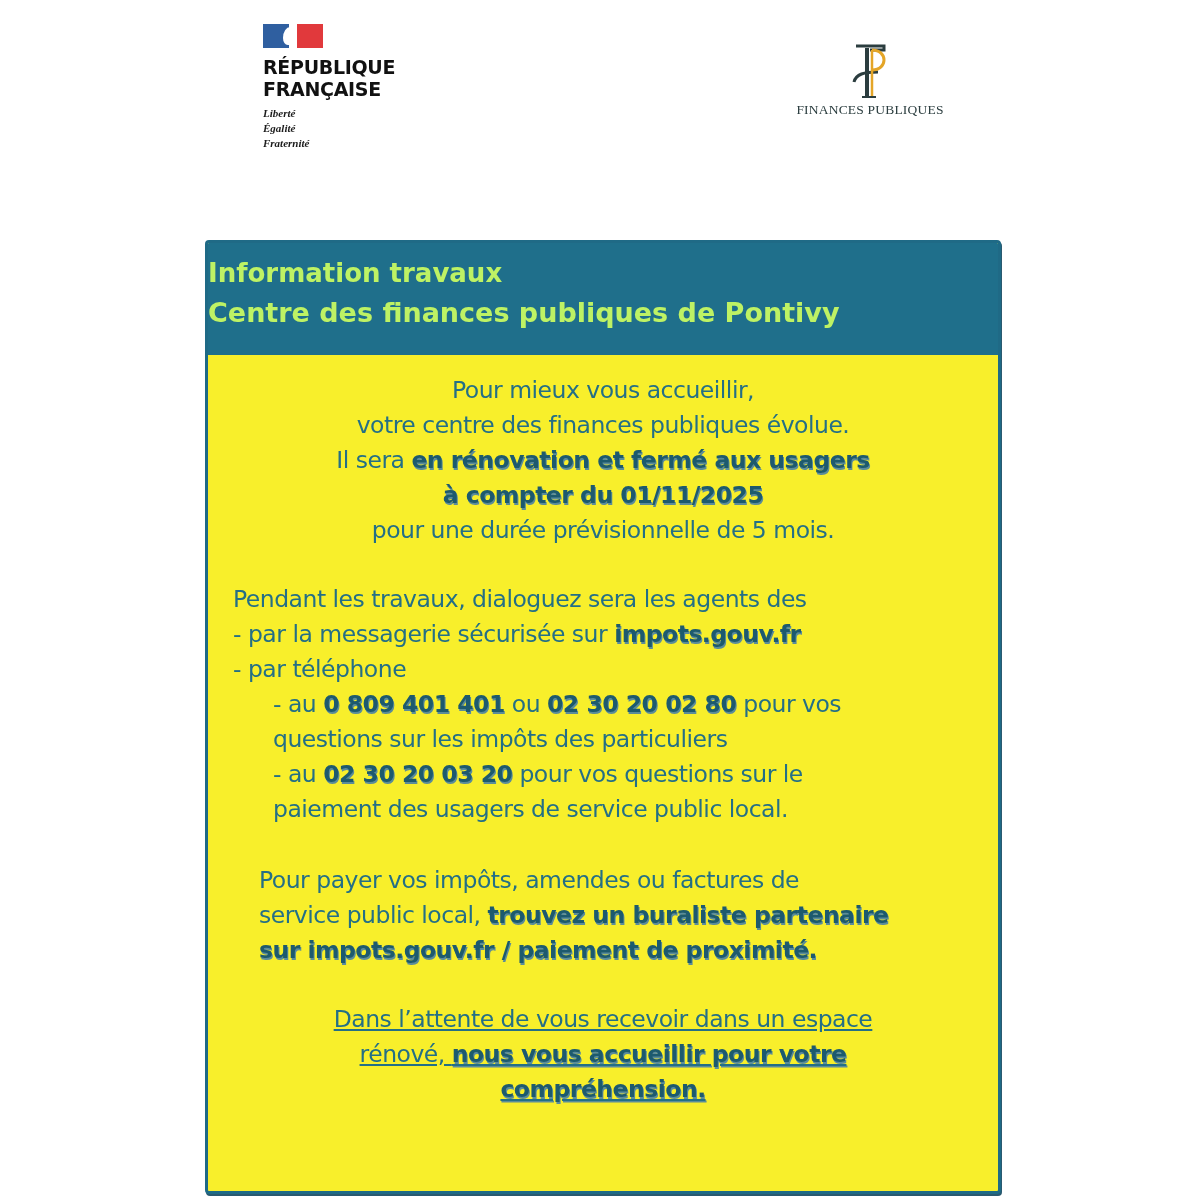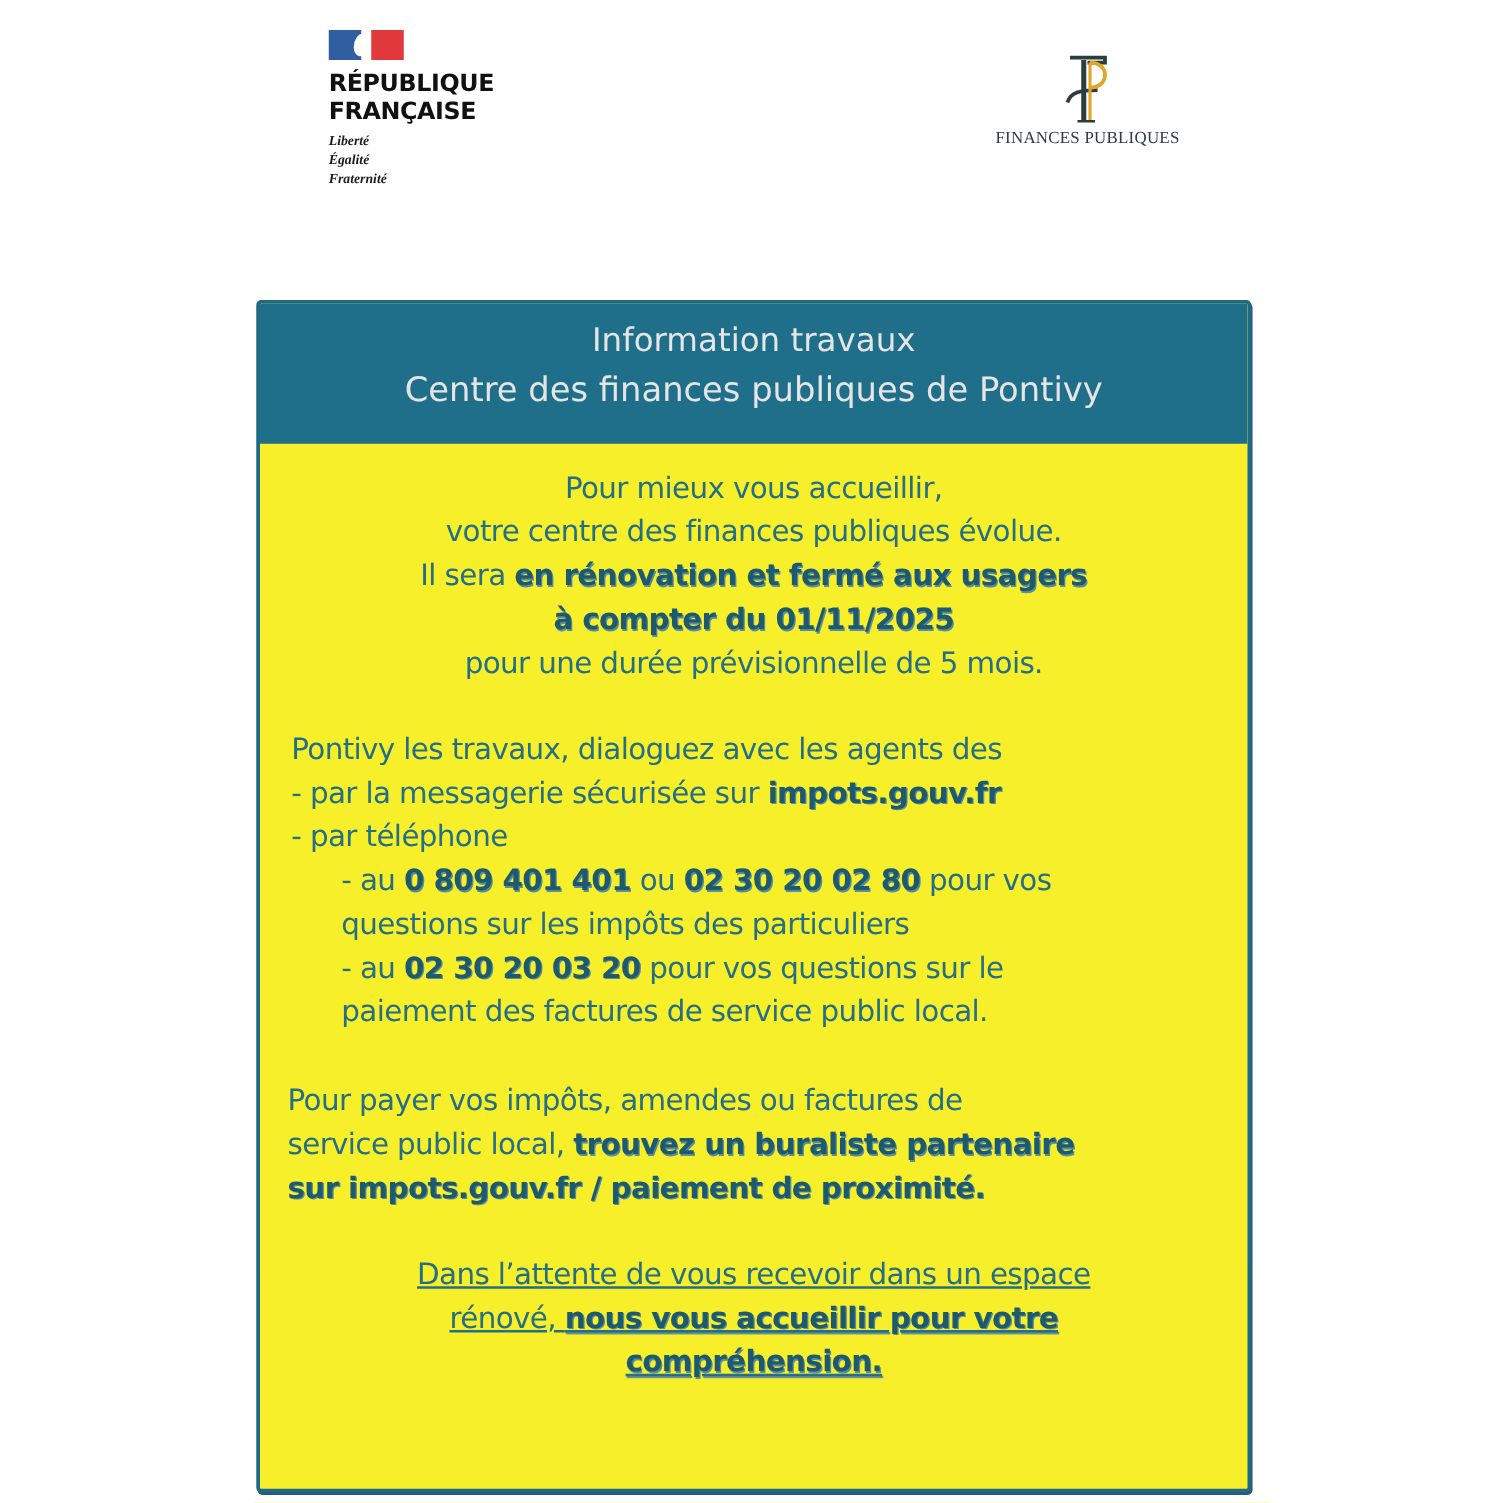--- a/index.html
+++ b/index.html
@@ -85,24 +85,23 @@
       height: 948px;
       background: #f8ef2b;
       border: 3px solid #1f6a86;
       border-radius: 4px;
       box-shadow: 1px 2px 0 #2a5a70;
       overflow: hidden;
     }
     .notice-header {
       background: #1f6f8b;
       height: 112px;
-      text-align: center;
-      color: #e5e5e5;
+      color: #bef264;
       font-family: "DejaVu Sans", sans-serif;
-      font-weight: normal;
+      font-weight: bold;
       font-size: 26px;
       line-height: 40px;
       padding-top: 10px;
       box-sizing: border-box;
     }
     .notice-header .line2 { font-size: 27px; }
     .notice-body {
       color: #246f86;
       font-family: "DejaVu Sans", sans-serif;
       font-size: 23.5px;
@@ -111,21 +110,21 @@
     }
     .center { text-align: center; }
     .strong {
       font-weight: bold;
       color: #1d5a6e;
       text-shadow: 1px 1.5px 0 #5b8c9a;
     }
     .p1 { margin-top: 18px; }
     .p2 { margin-top: 34px; padding-left: 25px; }
     .p2 .indent { padding-left: 40px; }
-    .p3 { margin-top: 36px; padding-left: 22px; padding-right: 24px; }
+    .p3 { margin-top: 36px; padding-left: 22px; padding-right: 24px; margin-left: 29px; }
     .p4 { margin-top: 34px; text-decoration: underline; }
   </style>
 </head>
 <body>
 
 <div class="rf-logo">
   <div class="rf-flag">
     <div class="blue">
         <div class="profile"></div>
       </div>
@@ -169,30 +168,30 @@
 
     <div class="p1 center">
       <div>Pour mieux vous accueillir,</div>
       <div>votre centre des finances publiques évolue.</div>
       <div><span>Il sera </span><span class="strong">en rénovation et fermé aux usagers</span></div>
       <div class="strong">à compter du 01/11/2025</div>
       <div>pour une durée prévisionnelle de 5 mois.</div>
     </div>
 
     <div class="p2">
-      <div>Pontivy les travaux, dialoguez avec les agents des</div>
+      <div>Pendant les travaux, dialoguez sera les agents des</div>
       <div><span>- par la messagerie sécurisée sur </span><span class="strong">impots.gouv.fr</span></div>
       <div>- par téléphone</div>
       <div class="indent">
         <div><span>- au </span><span class="strong">0 809 401 401</span><span> ou </span><span class="strong">02 30 20 02 80</span><span> pour vos</span></div>
         <div>questions sur les impôts des particuliers</div>
       </div>
       <div class="indent">
         <div><span>- au </span><span class="strong">02 30 20 03 20</span><span> pour vos questions sur le</span></div>
-        <div>paiement des factures de service public local.</div>
+        <div>paiement des usagers de service public local.</div>
       </div>
     </div>
 
     <div class="p3">
       <div>Pour payer vos impôts, amendes ou factures de</div>
       <div><span>service public local, </span><span class="strong">trouvez un buraliste partenaire</span></div>
       <div class="strong">sur impots.gouv.fr / paiement de proximité.</div>
     </div>
 
     <div class="p4 center">

